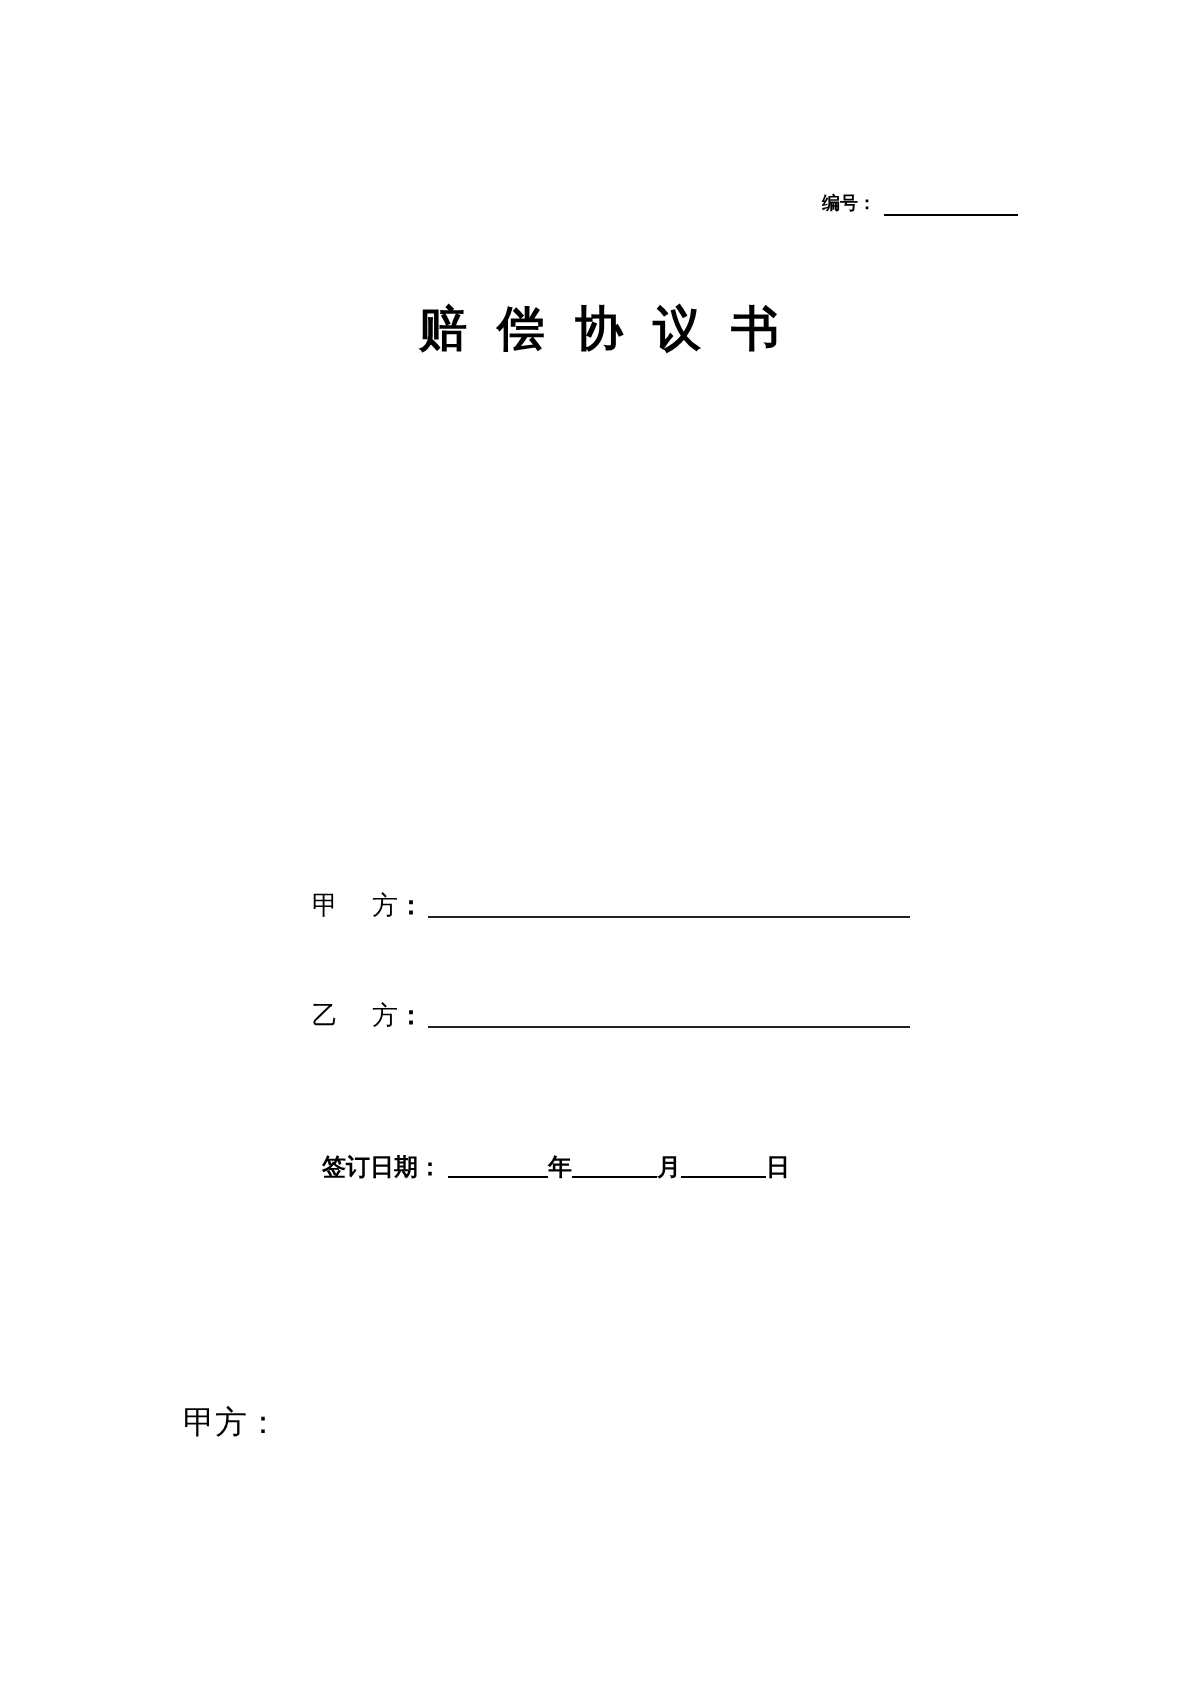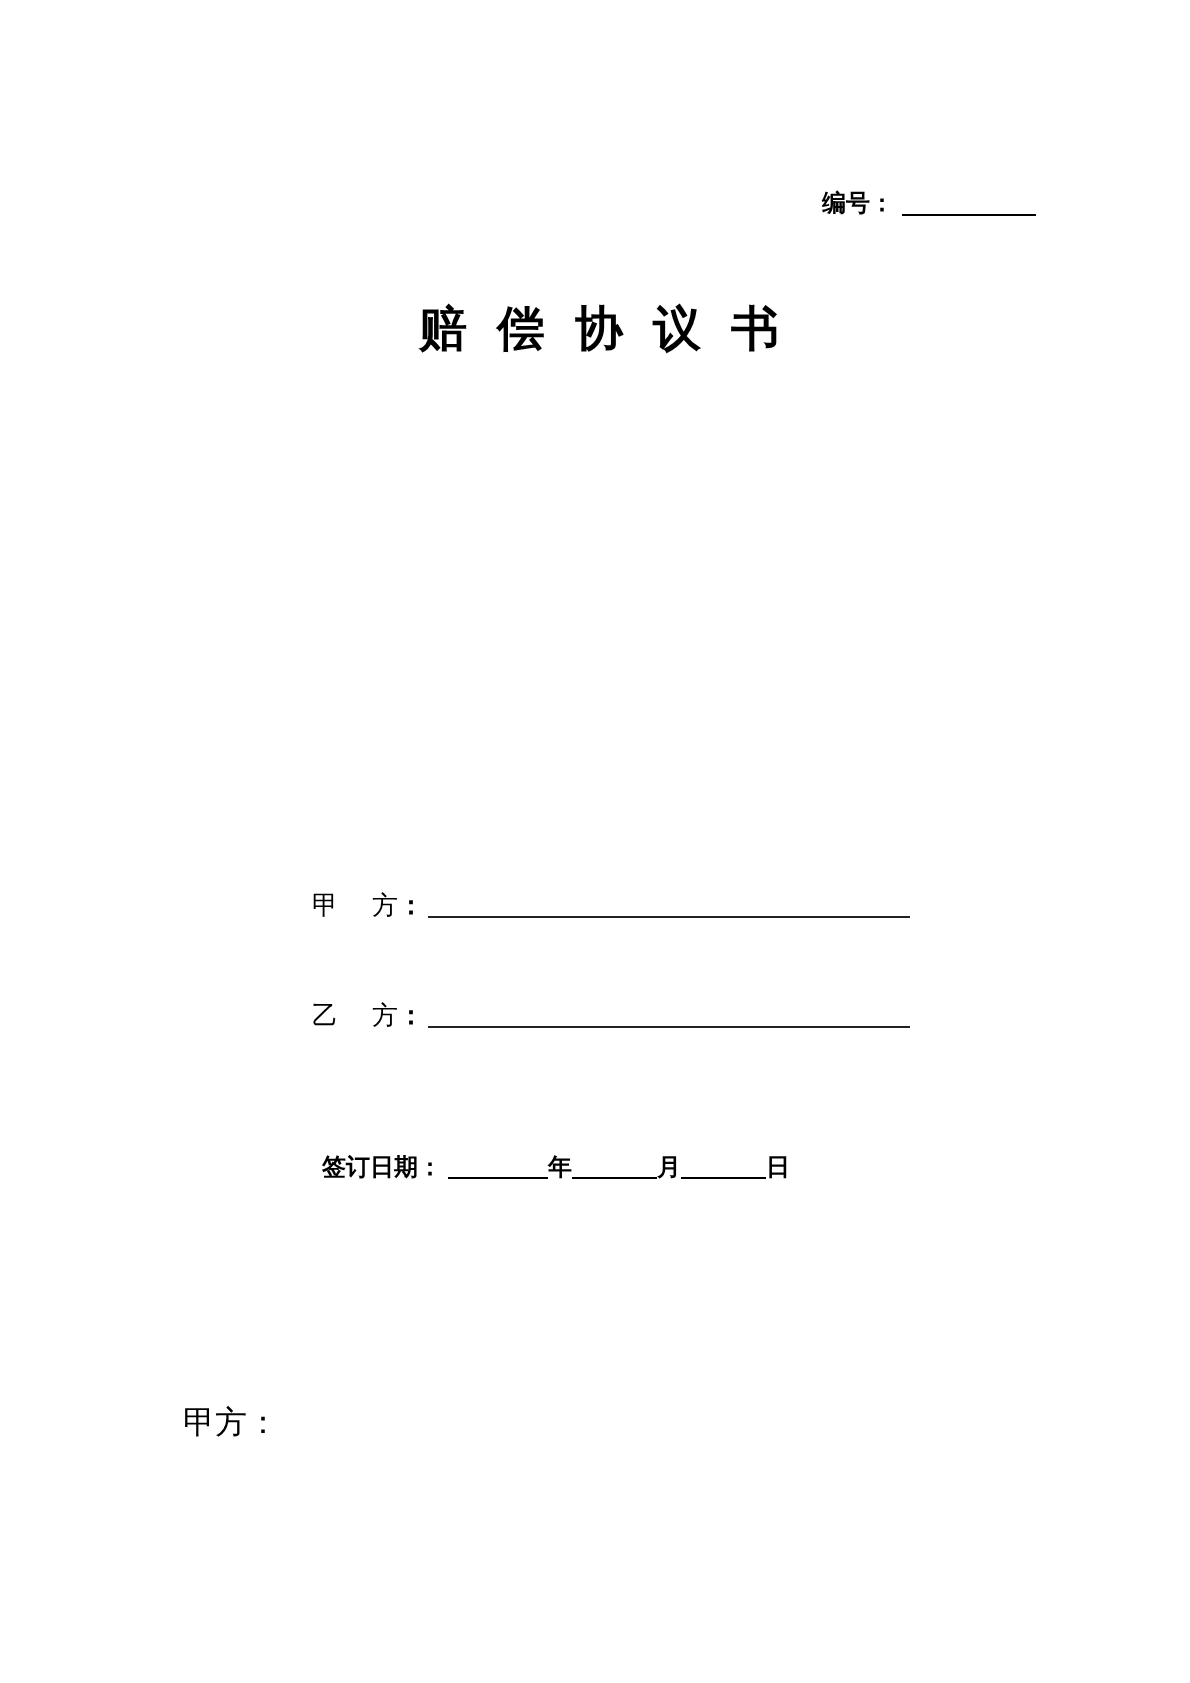--- a/index.html
+++ b/index.html
@@ -2,41 +2,41 @@
 <html><head>
 <meta charset="utf-8">
 <style>
   html, body { margin: 0; padding: 0; background: #ffffff; }
   body { width: 1190px; height: 1683px; position: relative; overflow: hidden;
          font-family: "DejaVu Serif", "Liberation Serif", serif; color: #000; }
   .abs { position: absolute; white-space: nowrap; }
 
   
   .serial { left: 822px; top: 190px; font-family: "DejaVu Sans", "Liberation Sans", sans-serif;
-            font-weight: bold; font-size: 24px; line-height: 26px; display: flex; align-items: flex-end; }
+            font-weight: bold; font-size: 18px; line-height: 26px; display: flex; align-items: flex-end; }
   .serial .blank { display: inline-block; width: 134px; border-bottom: 2px solid #000; margin-left: 8px; height: 22px; }
 
   
   .title { left: 0; width: 1190px; top: 298px; display: flex; justify-content: center;
            font-family: "DejaVu Sans", "Liberation Sans", sans-serif; font-weight: bold;
            font-size: 48px; line-height: 60px; padding-left: 8px; box-sizing: border-box; }
   .title span { display: inline-block; width: 48px; text-align: center; margin: 0 15px; }
 
   
   .party { left: 312px; font-size: 26px; line-height: 34px; display: flex; align-items: flex-end; }
   .party .c1 { display: inline-block; width: 26px; }
   .party .c2 { display: inline-block; margin-left: 34px; }
   .party .colon { display: inline-block; width: 30px; font-family: "DejaVu Sans", sans-serif; font-weight: bold; }
   .party .line { display: inline-block; width: 482px; border-bottom: 2px solid #222; height: 28px; margin-bottom: 4px; }
   .party-a { top: 888px; }
   .party-b { top: 998px; }
 
   
   .date-row { left: 322px; top: 1150px; font-family: "DejaVu Sans", "Liberation Sans", sans-serif;
-              font-weight: bold; font-size: 24px; line-height: 34px; display: flex; align-items: center; }
+              font-weight: bold; font-size: 24px; line-height: 34px; display: flex; align-items: flex-start; }
   .date-row .blank { display: inline-block; border-bottom: 2px solid #000; height: 26px; margin-bottom: 5px; }
   .date-row .b1 { width: 100px; margin-left: 6px; }
   .date-row .b2 { width: 85px; }
   .date-row .b3 { width: 85px; }
 
   
   .bottom-party { left: 183px; top: 1406px; font-size: 32px; line-height: 32px; }
 </style>
 </head>
 <body>

